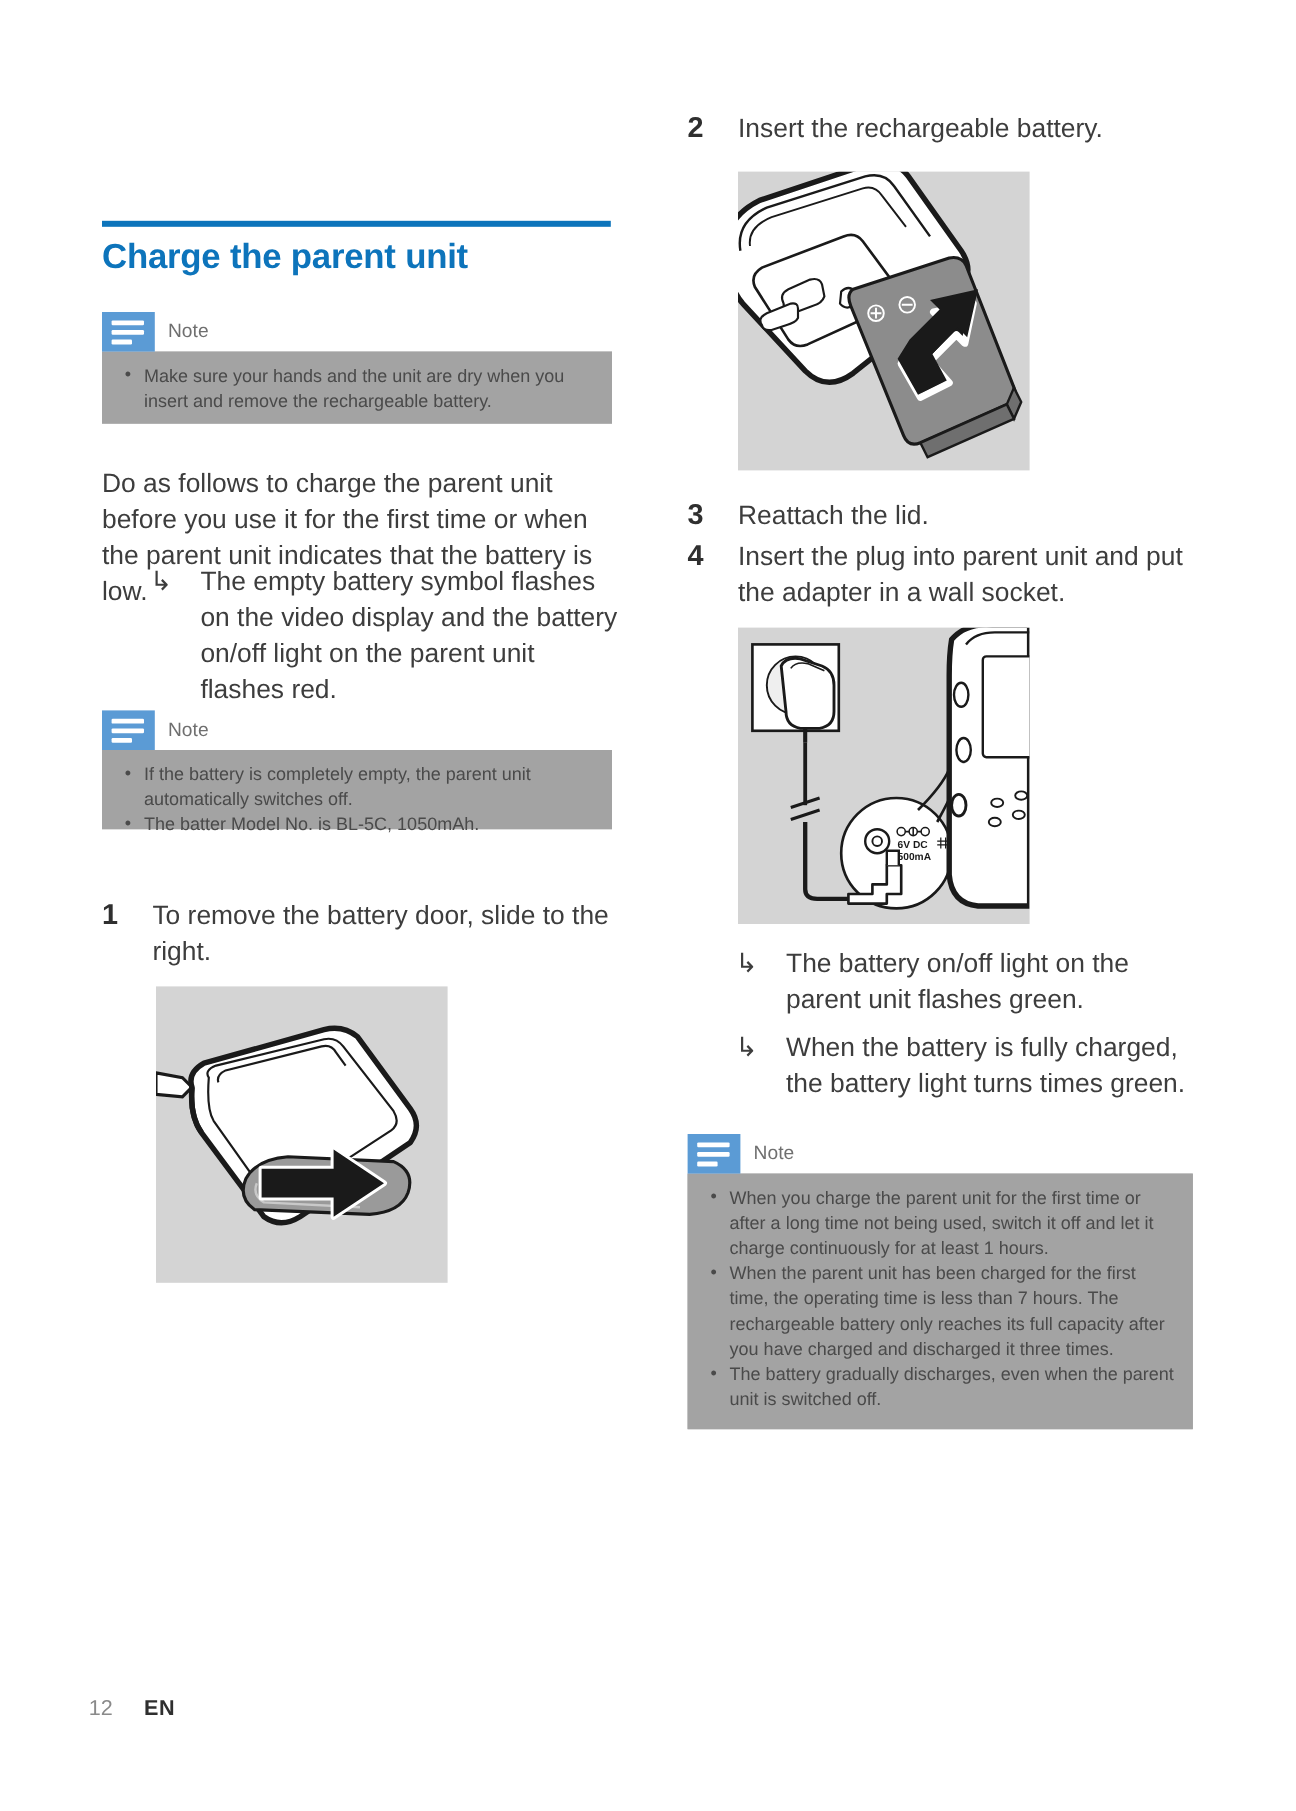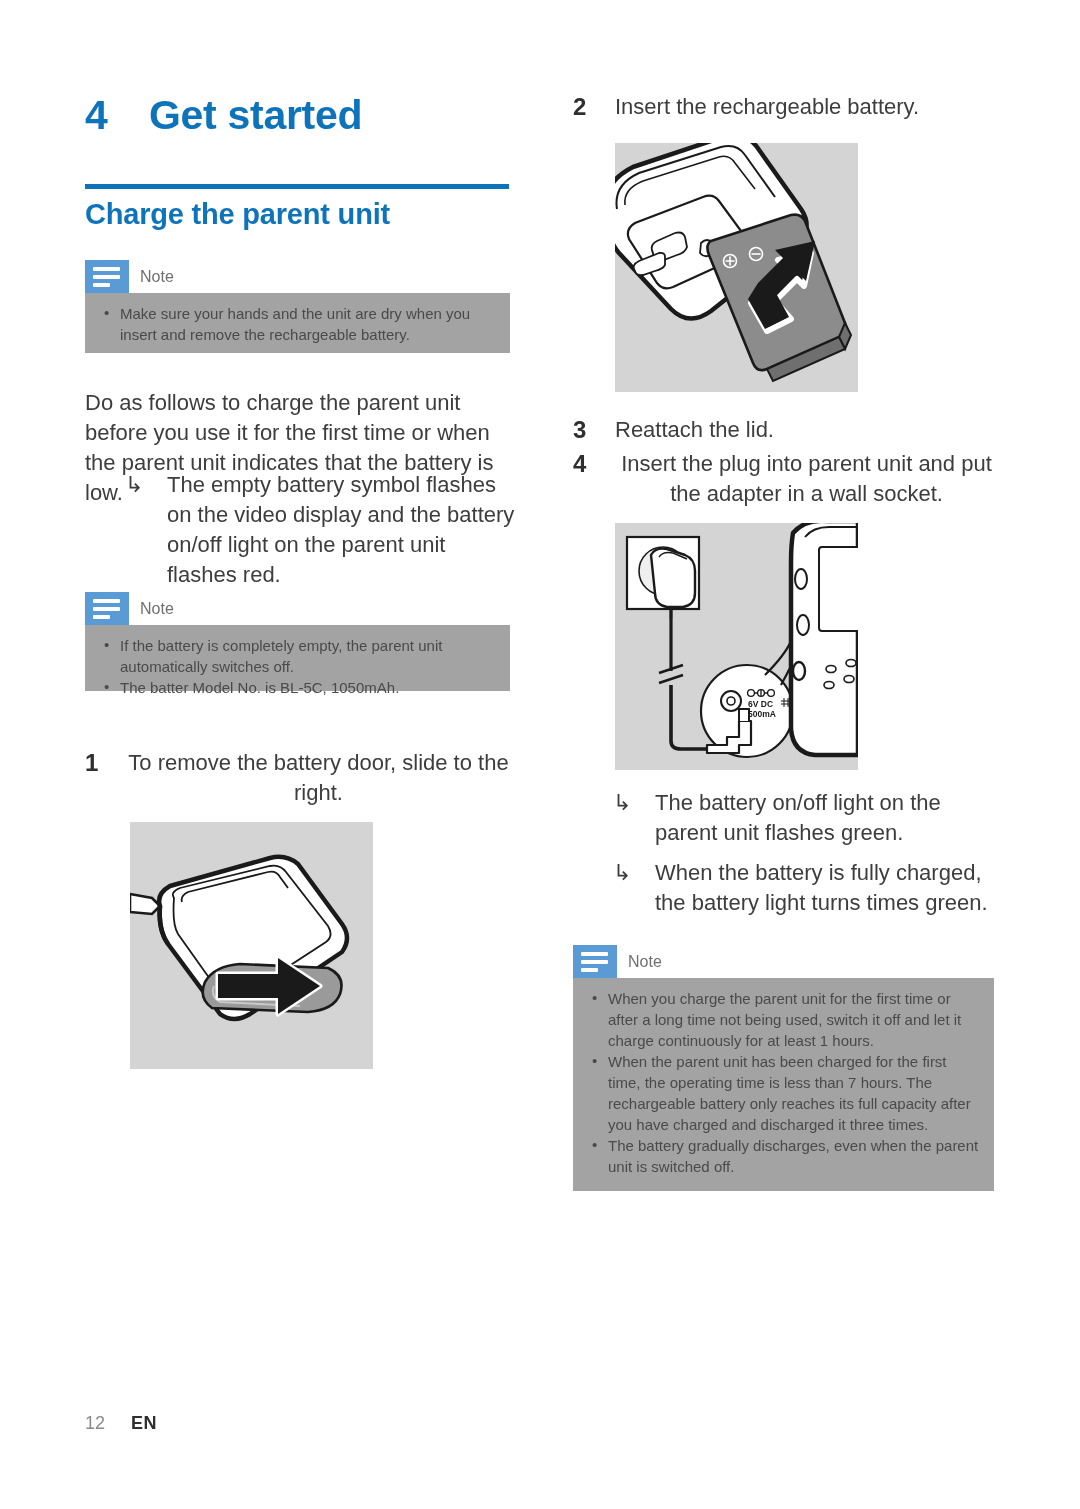--- a/index.html
+++ b/index.html
@@ -159,58 +159,54 @@
     flex: none;
     font-size: 24px;
     font-weight: bold;
     color: #2f2f2f;
     line-height: 30px;
   }
   .step .stext {
     font-size: 22px;
     line-height: 30px;
     color: #3d3d3d;
-    text-align: center;
   }
 
   
   .illo {
     position: absolute;
     background: #d4d4d4;
     overflow: hidden;
   }
   .illo svg { display: block; }
 
   
   .footer {
     position: absolute;
-    left: 85px;
+    left: 74px;
     top: 1413px;
     font-size: 18px;
     display: flex;
     align-items: flex-start;
   }
   .footer .pg {
     color: #8a8a8a;
     width: 46px;
   }
   .footer .lang {
     color: #2f2f2f;
     font-weight: bold;
     letter-spacing: 0.5px;
   }
 </style>
 </head>
 <body>
 
 <div class="page">
 
-  <div class="chapter">
-    <span class="num">4</span><span>Get started</span>
-  </div>
 
   <div class="rule"></div>
 
   <div class="section-title">Charge the parent unit</div>
 
   <div class="note" style="left:85px; top:260px; width:425px;">
     <div class="note-head">
       <div class="note-icon">
           <i></i>
           <i></i>

